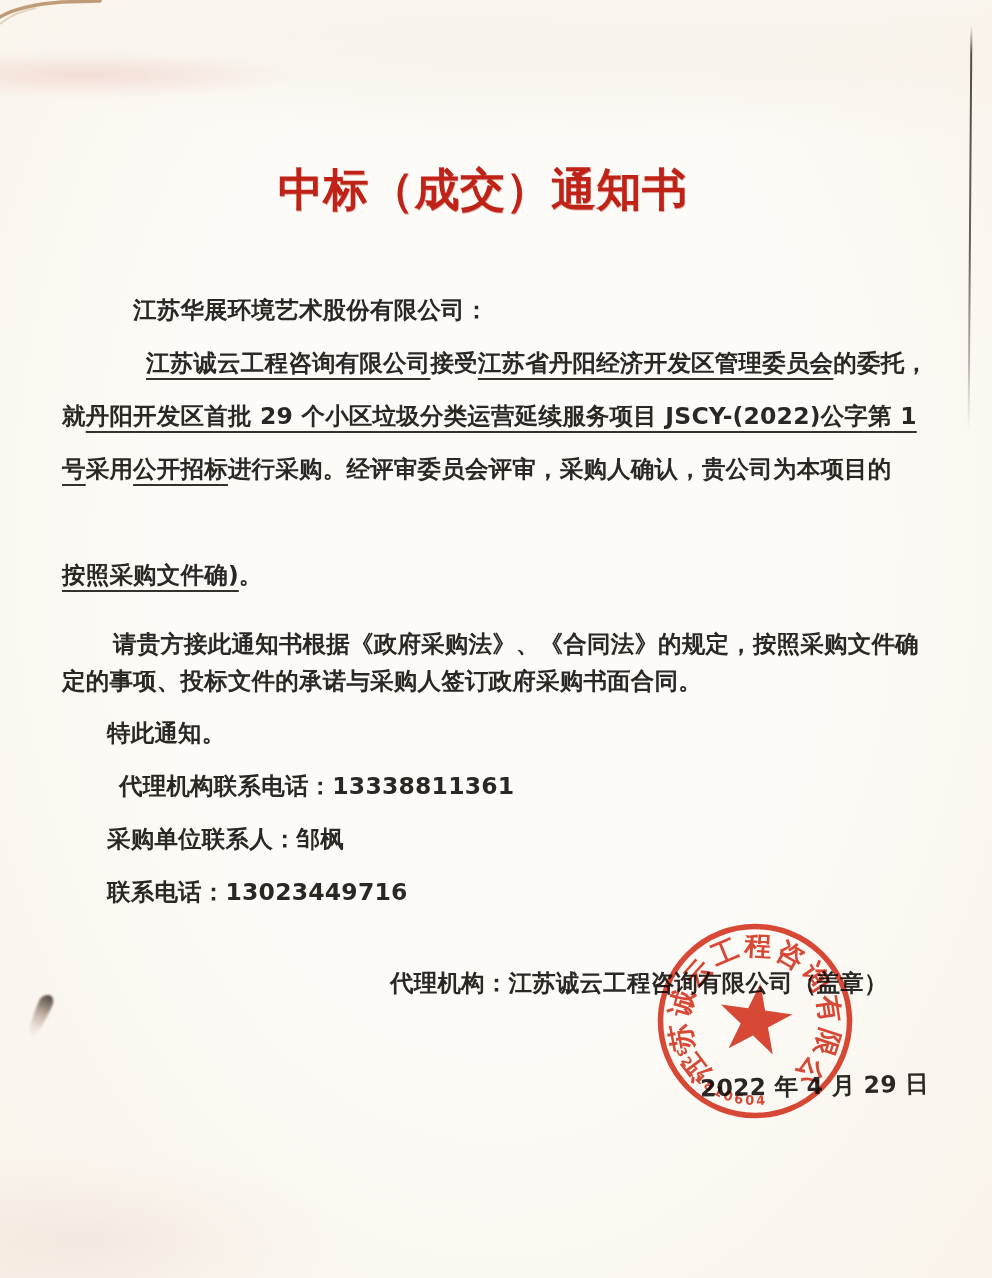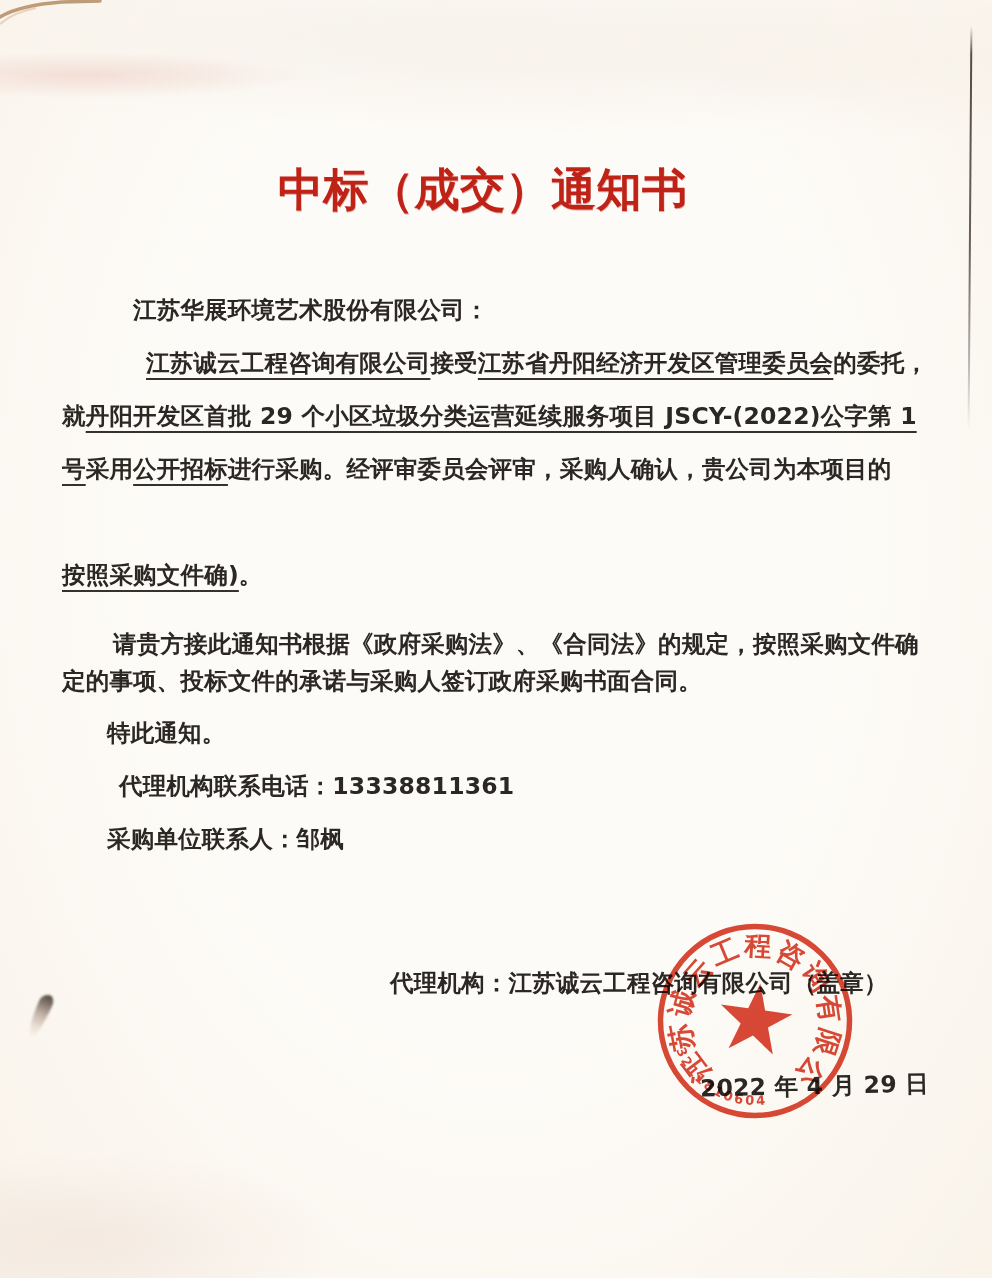--- a/index.html
+++ b/index.html
@@ -91,20 +91,21 @@
 
 
   <div class="line" style="left:62px;  top:559px;"><span class="ul">按照采购文件确)</span><span>。</span></div>
 
   <div class="line" style="left:113px; top:612px;margin-top:16px;">请贵方接此通知书根据《政府采购法》、《合同法》的规定，按照采购文件确</div>
   <div class="line" style="left:62px;  top:665px;">定的事项、投标文件的承诺与采购人签订政府采购书面合同。</div>
 
   <div class="line" style="left:107px; top:717px;">特此通知。</div>
   <div class="line" style="left:107px; top:770px;margin-left:12px;">代理机构联系电话：13338811361</div>
   <div class="line" style="left:107px; top:823px;">采购单位联系人：邹枫</div>
+  <div class="line" style="left:107px; top:876px;">联系电话：13023449716</div>
 
   <div class="line sig" style="left:390px; top:967px;">代理机构：江苏诚云工程咨询有限公司（盖章）</div>
   <div class="line date-line" style="left:700px; top:1070px;">2022 年 4 月 29 日</div>
 
   <svg class="seal" viewBox="0 0 200 200">
     <defs>
       <path id="arcCompany" d="M 57.6 150.6 A 66 66 0 1 1 142.4 150.6" fill="none"></path>
       <path id="arcSerial" d="M 21.1 128.7 A 84 84 0 0 0 107.3 183.7" fill="none"></path>
     </defs>
     <circle cx="100" cy="100" r="94.5" fill="none" stroke="#d63a26" stroke-width="5.5"></circle>

